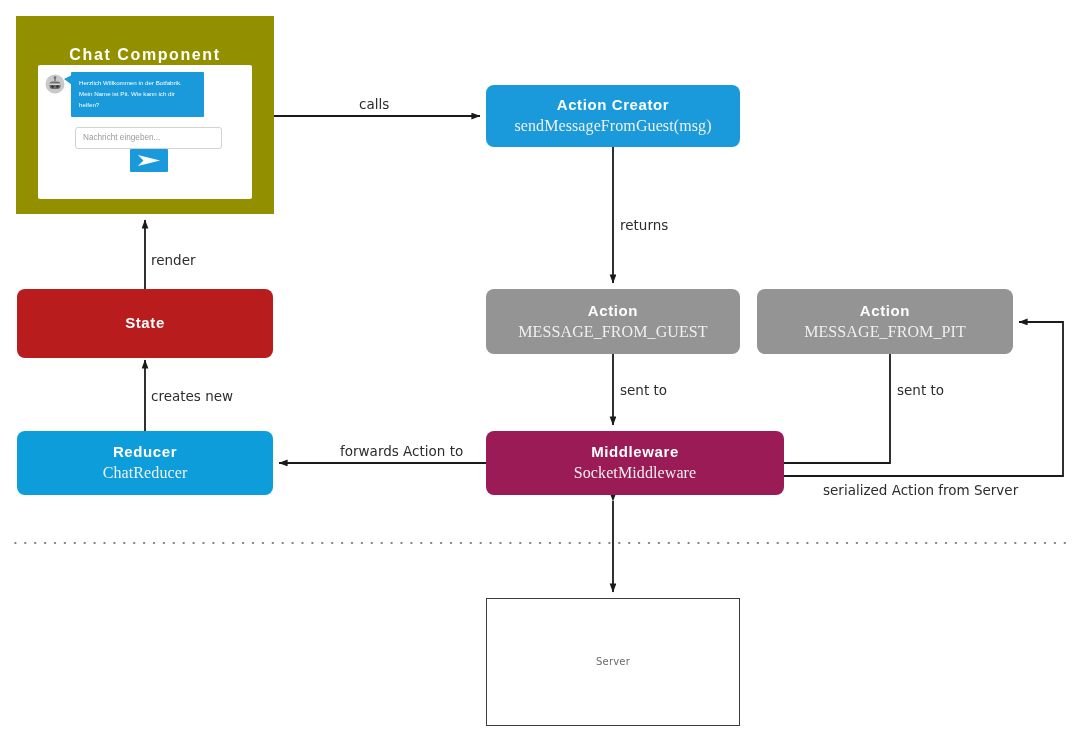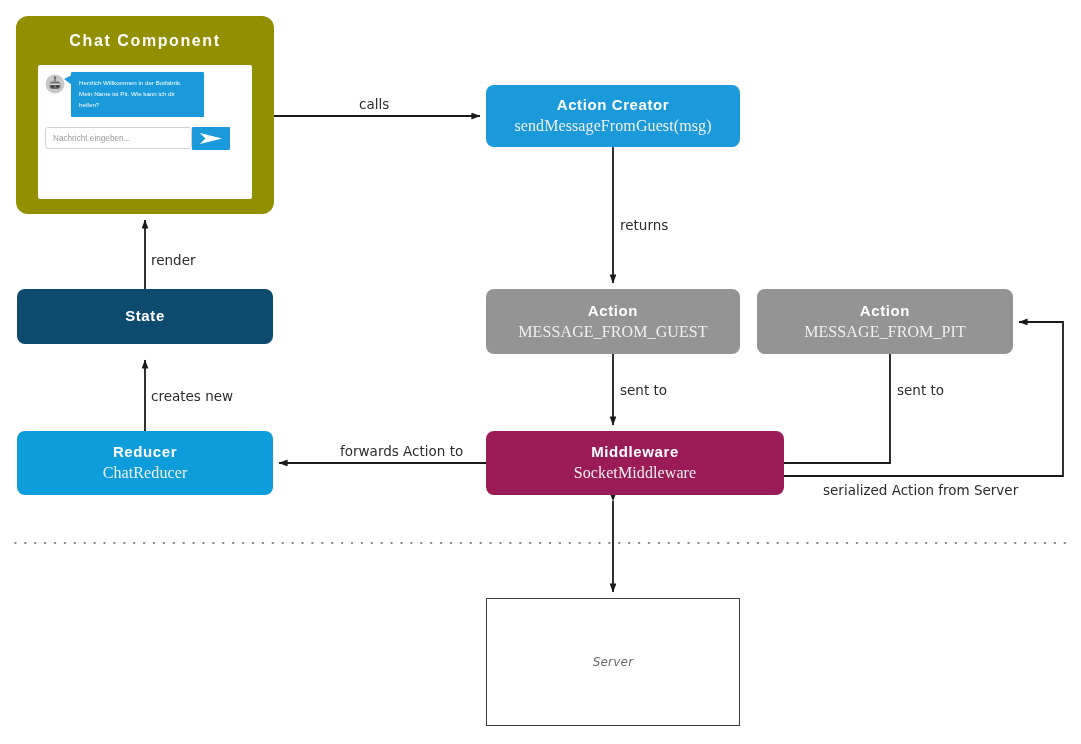--- a/index.html
+++ b/index.html
@@ -45,23 +45,23 @@
     font-size: 16px;
     color: #f0f0f0;
     line-height: 1.35;
     letter-spacing: 0.1px;
   }
   
   #chat-component {
     left: 16px; top: 16px;
     width: 258px; height: 198px;
     background: #939000;
-    border-radius: 12px;
+    border-radius: 0;
     justify-content: flex-start;
-    padding-top: 14px;
+    padding-top: 28px;
   }
   #chat-component .title {
     font-size: 16px;
     letter-spacing: 1.6px;
   }
   .chat-widget {
     position: absolute;
     left: 22px; top: 49px;
     width: 214px; height: 134px;
     background: #ffffff;
@@ -113,20 +113,21 @@
     left: -7px; top: 3px;
     border-top: 4px solid transparent;
     border-bottom: 6px solid transparent;
     border-right: 8px solid #1a9ada;
   }
   .chat-input-row {
     display: flex;
     align-items: center;
     padding: 10px 0 0 7px;
     gap: 0;
+    flex-direction: column;
   }
   .chat-input {
     width: 147px;
     height: 22px;
     border: 1px solid #d2d2d2;
     border-radius: 3px;
     background: #ffffff;
     color: #9a9a9a;
     font-size: 8.2px;
     padding: 0 7px;
@@ -138,38 +139,37 @@
   .send-btn {
     width: 38px; height: 23px;
     background: #1a9ada;
     border-radius: 1px;
     display: flex;
     align-items: center;
     justify-content: center;
   }
   
   #action-creator { left: 486px; top: 85px; width: 254px; height: 62px; background: #1a9ada; }
-  #state          { left: 17px;  top: 289px; width: 256px; height: 55px; background: #0c4a6e; text-align: right; }
+  #state          { left: 17px;  top: 289px; width: 256px; height: 69px; background: #b91c1c; text-align: right; }
   #action-guest   { left: 486px; top: 289px; width: 254px; height: 65px; background: #949494; }
   #action-pit     { left: 757px; top: 289px; width: 256px; height: 65px; background: #949494; }
   #reducer        { left: 17px;  top: 431px; width: 256px; height: 64px; background: #0d9ddb; }
   #middleware     { left: 486px; top: 431px; width: 298px; height: 64px; background: #9b1b56; }
   #server {
     left: 486px; top: 598px; width: 254px; height: 128px;
     background: #ffffff;
     border: 1px solid #3c3c3c;
     border-radius: 0;
   }
   #server .title {
     color: #6a6a6a;
     font-weight: normal;
-    font-size: 12px;
+    font-size: 10px;
     letter-spacing: 0.2px;
     font-family: "DejaVu Sans", sans-serif;
-    font-style: italic;
   }
   .edge-label {
     position: absolute;
     font-family: "DejaVu Sans", sans-serif;
     font-size: 13.5px;
     color: #2c2c2c;
     white-space: nowrap;
   }
 </style>
 </head>

